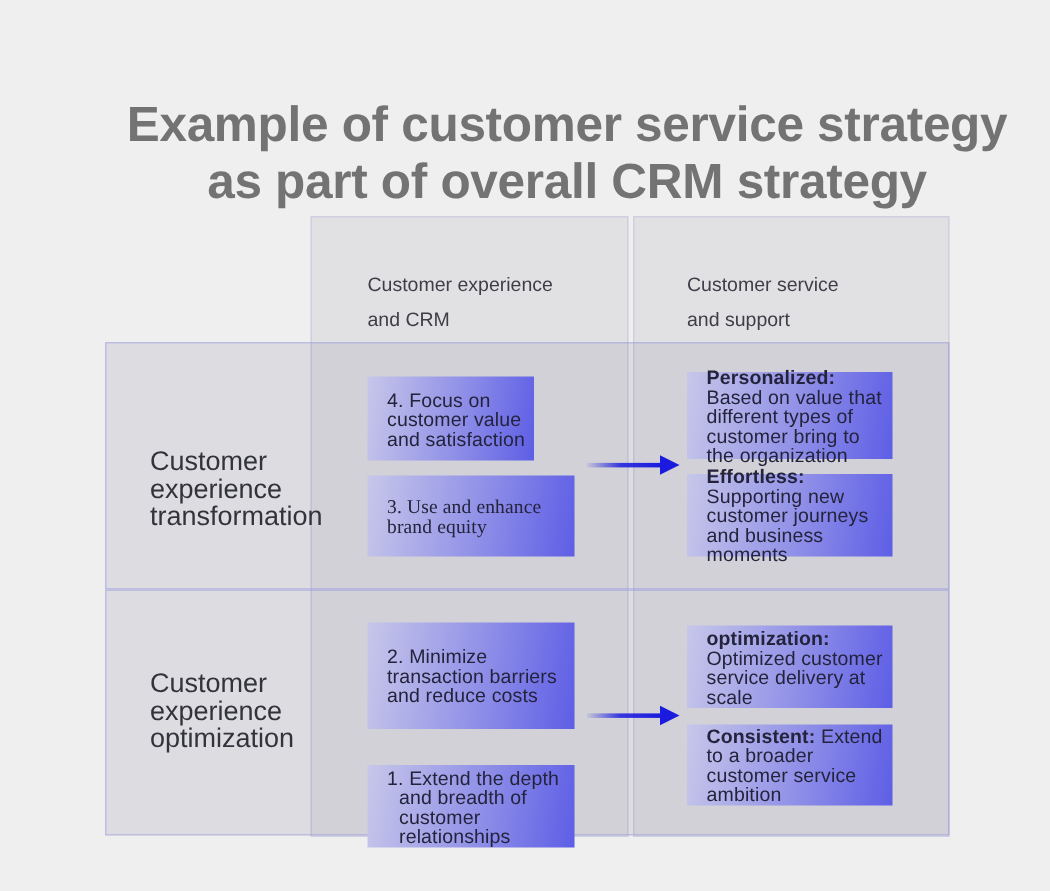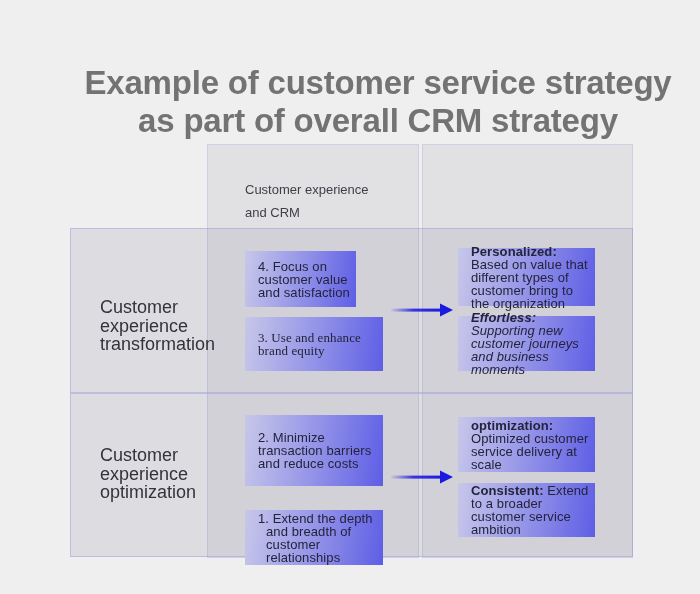--- a/index.html
+++ b/index.html
@@ -64,21 +64,21 @@
     padding:6px 0 6px 13px;
   }
   .gbox b{font-weight:700;}
   .gbox.hang span{display:block;text-indent:-8px;padding-left:8px;}
 
   .b4{left:245px;top:251px;width:111px;height:56px;}
   .b3{left:245px;top:317px;width:138px;height:54px;font-family:Liberation Serif, serif;}
   .b2{left:245px;top:415px;width:138px;height:71px;}
   .b1{left:245px;top:482px;width:138px;height:55px;margin-top:28px;}
   .s1{left:458px;top:248px;width:137px;height:58px;}
-  .s2{left:458px;top:316px;width:137px;height:55px;font-style:italic;}
+  .s2{left:458px;top:316px;width:137px;height:55px;}
   .s3{left:458px;top:417px;width:137px;height:55px;}
   .s4{left:458px;top:483px;width:137px;height:54px;}
 
   .arrow{position:absolute;width:64px;height:14px;}
   .arrow.a1{left:391px;top:303px;}
   .arrow.a2{left:391px;top:470px;}
 </style>
 </head>
 <body>
 
@@ -87,20 +87,22 @@
   <h1 class="title">Example of customer service strategy
 as part of overall CRM strategy</h1>
 
   <div class="col-panel c1"></div>
   <div class="col-panel c2"></div>
   <div class="row-panel r1"></div>
   <div class="row-panel r2"></div>
 
   <div class="col-header h1">Customer experience
 and CRM</div>
+  <div class="col-header h2">Customer service
+and support</div>
 
   <div class="row-label r1">Customer
 experience
 transformation</div>
   <div class="row-label r2">Customer
 experience
 optimization</div>
 
   <div class="gbox b4">
     <span>4. Focus on customer value and satisfaction</span>

